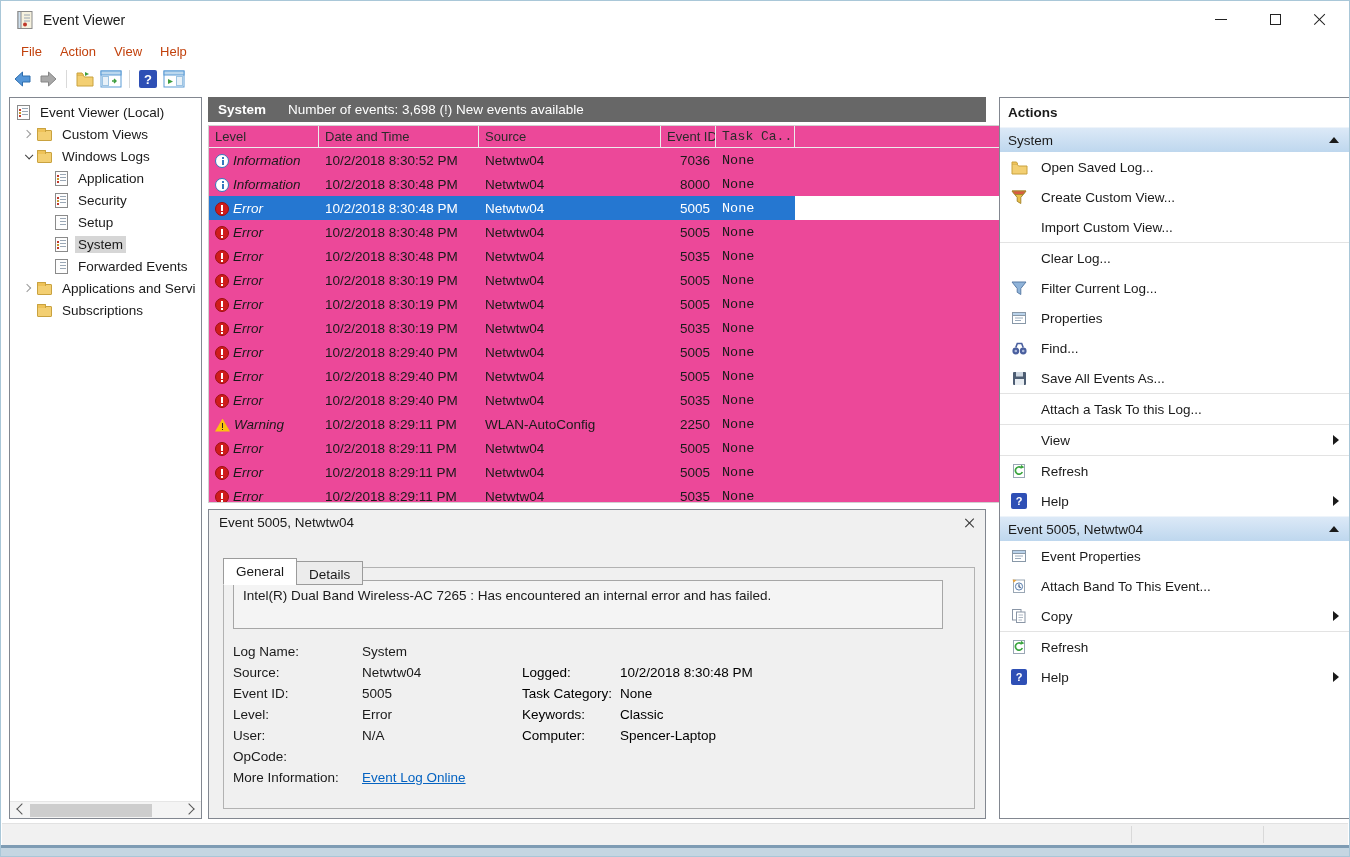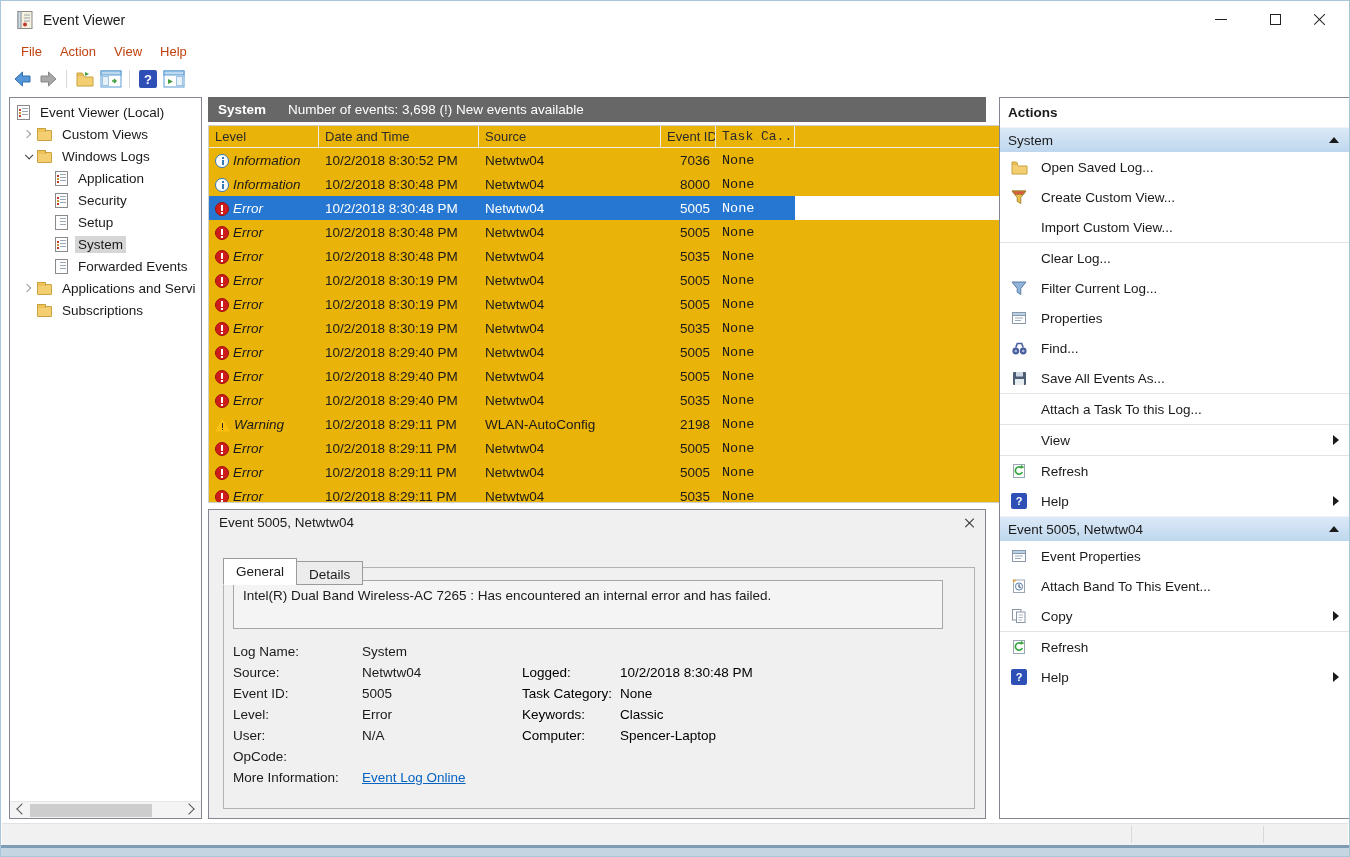--- a/index.html
+++ b/index.html
@@ -47,21 +47,21 @@
   .tree-hscroll { position:absolute; left:0; right:0; bottom:0; height:17px; background:#f4f4f4; border-top:1px solid #e6e6e6; }
   .hs-arrow { position:absolute; top:3px; width:8px; height:8px; border-right:1.4px solid #555; border-bottom:1.4px solid #555; }
   .hs-left { left:8px; transform:rotate(135deg); } .hs-right { right:8px; transform:rotate(-45deg); }
   .hs-thumb { position:absolute; left:20px; top:2px; width:122px; height:13px; background:#cdcdcd; }
 
   
   .log-header { position:absolute; left:207px; top:96px; width:778px; height:25px; background:#676767; color:#fff; display:flex; align-items:center; padding-left:10px; font-size:13.5px; }
   .log-header .t { font-weight:bold; margin-right:22px; }
 
   
-  .events-table { position:absolute; left:207px; top:124px; width:938px; height:378px; border:1px solid #d0d0d0; background:#eab308; overflow:hidden; }
+  .events-table { position:absolute; left:207px; top:124px; width:938px; height:378px; border:1px solid #d0d0d0; background:#ec4899; overflow:hidden; }
   .thead { display:flex; height:22px; border-bottom:1px solid #ededed; font-size:13px; color:#2b2b2b; }
   .th { padding:3px 0 0 6px; border-right:1px solid #ececec; overflow:hidden; white-space:nowrap; }
   .c-level { width:110px; } .c-date { width:160px; } .c-src { width:182px; } .c-id { width:55px; text-align:right; padding-right:6px; } .c-cat { width:79px;font-family:Liberation Mono, monospace; }
   .th-fill { flex:1; border-right:none; }
   .tbody { position:absolute; left:0; right:18px; top:22px; bottom:0; overflow:hidden; }
   .trow { display:flex; height:24px; align-items:center; font-size:13.5px; color:#1a1a1a; white-space:nowrap; }
   .trow.sel { background:linear-gradient(90deg,#2577d1 0 586px, #fff 586px); color:#fff; }
   .cell { padding-left:6px; overflow:hidden; }
   .cell.c-id { padding-left:0; }
   .lvl-wrap { display:flex; align-items:flex-end;font-style:italic; }
@@ -371,21 +371,21 @@
         <span class="cell c-id">5035</span>
         <span class="cell c-cat">None</span>
       </div>
       <div class="trow">
         <span class="cell c-level lvl-wrap">
             <i class="ic ic-warn"></i>
             <span>Warning</span>
           </span>
         <span class="cell c-date">10/2/2018 8:29:11 PM</span>
         <span class="cell c-src">WLAN-AutoConfig</span>
-        <span class="cell c-id">2198</span>
+        <span class="cell c-id">2250</span>
         <span class="cell c-cat">None</span>
       </div>
       <div class="trow">
         <span class="cell c-level lvl-wrap">
             <i class="ic ic-error"></i>
             <span>Error</span>
           </span>
         <span class="cell c-date">10/2/2018 8:29:11 PM</span>
         <span class="cell c-src">Netwtw04</span>
         <span class="cell c-id">5005</span>

